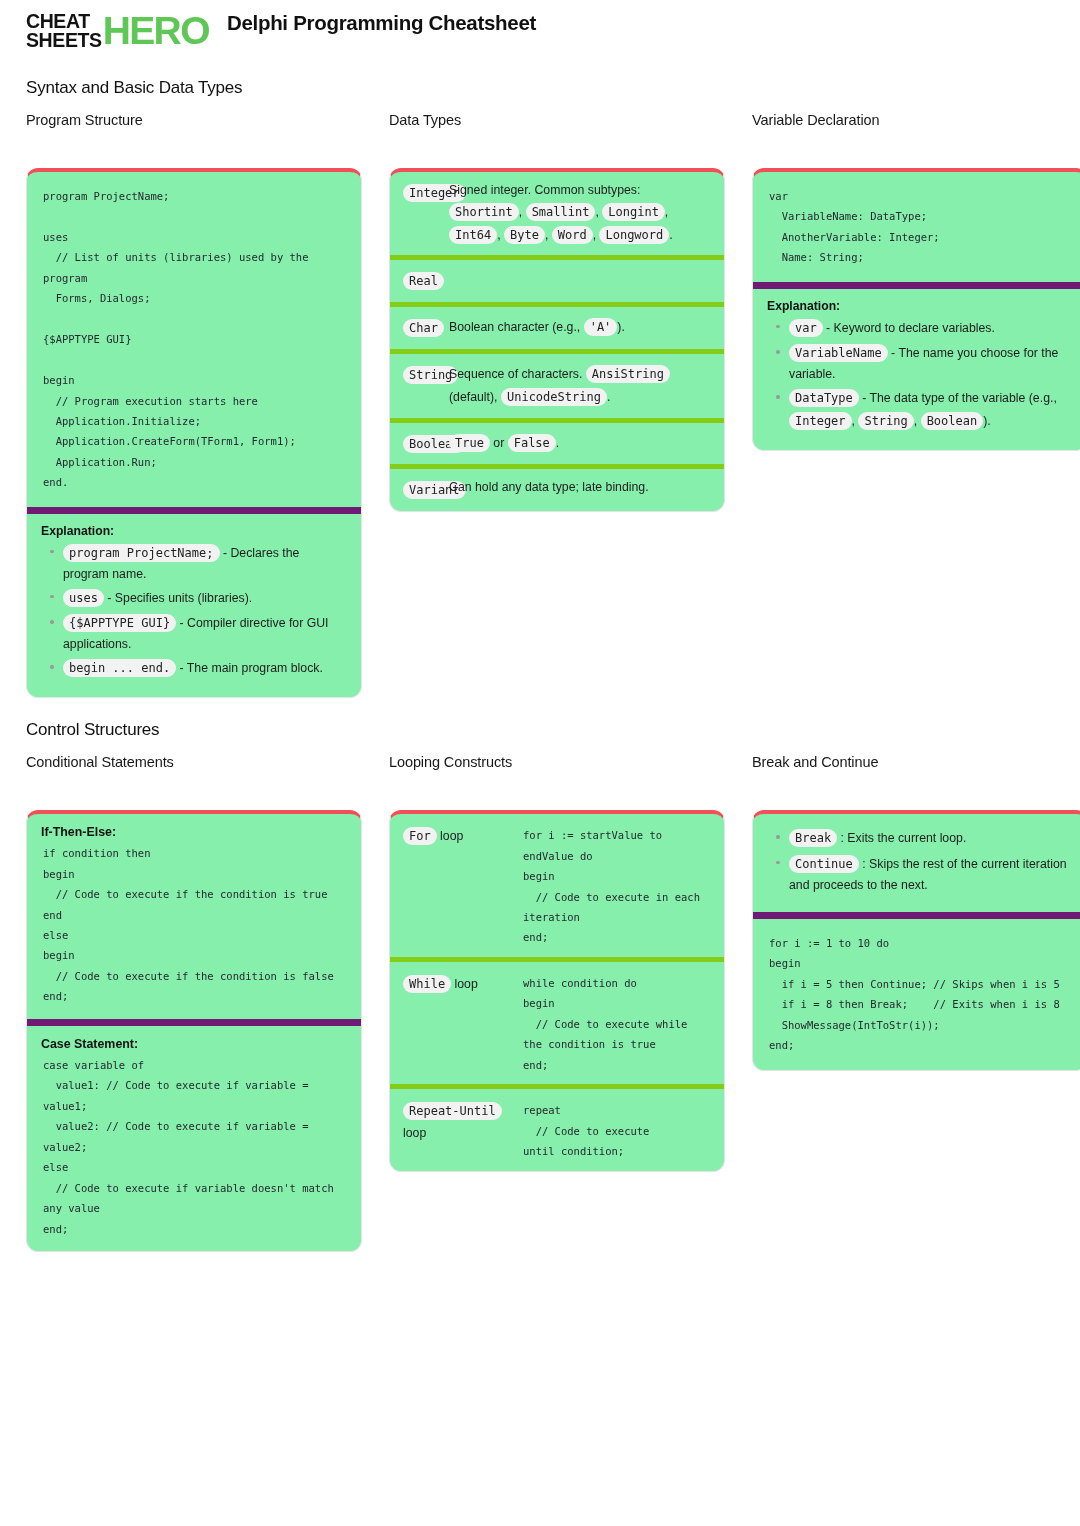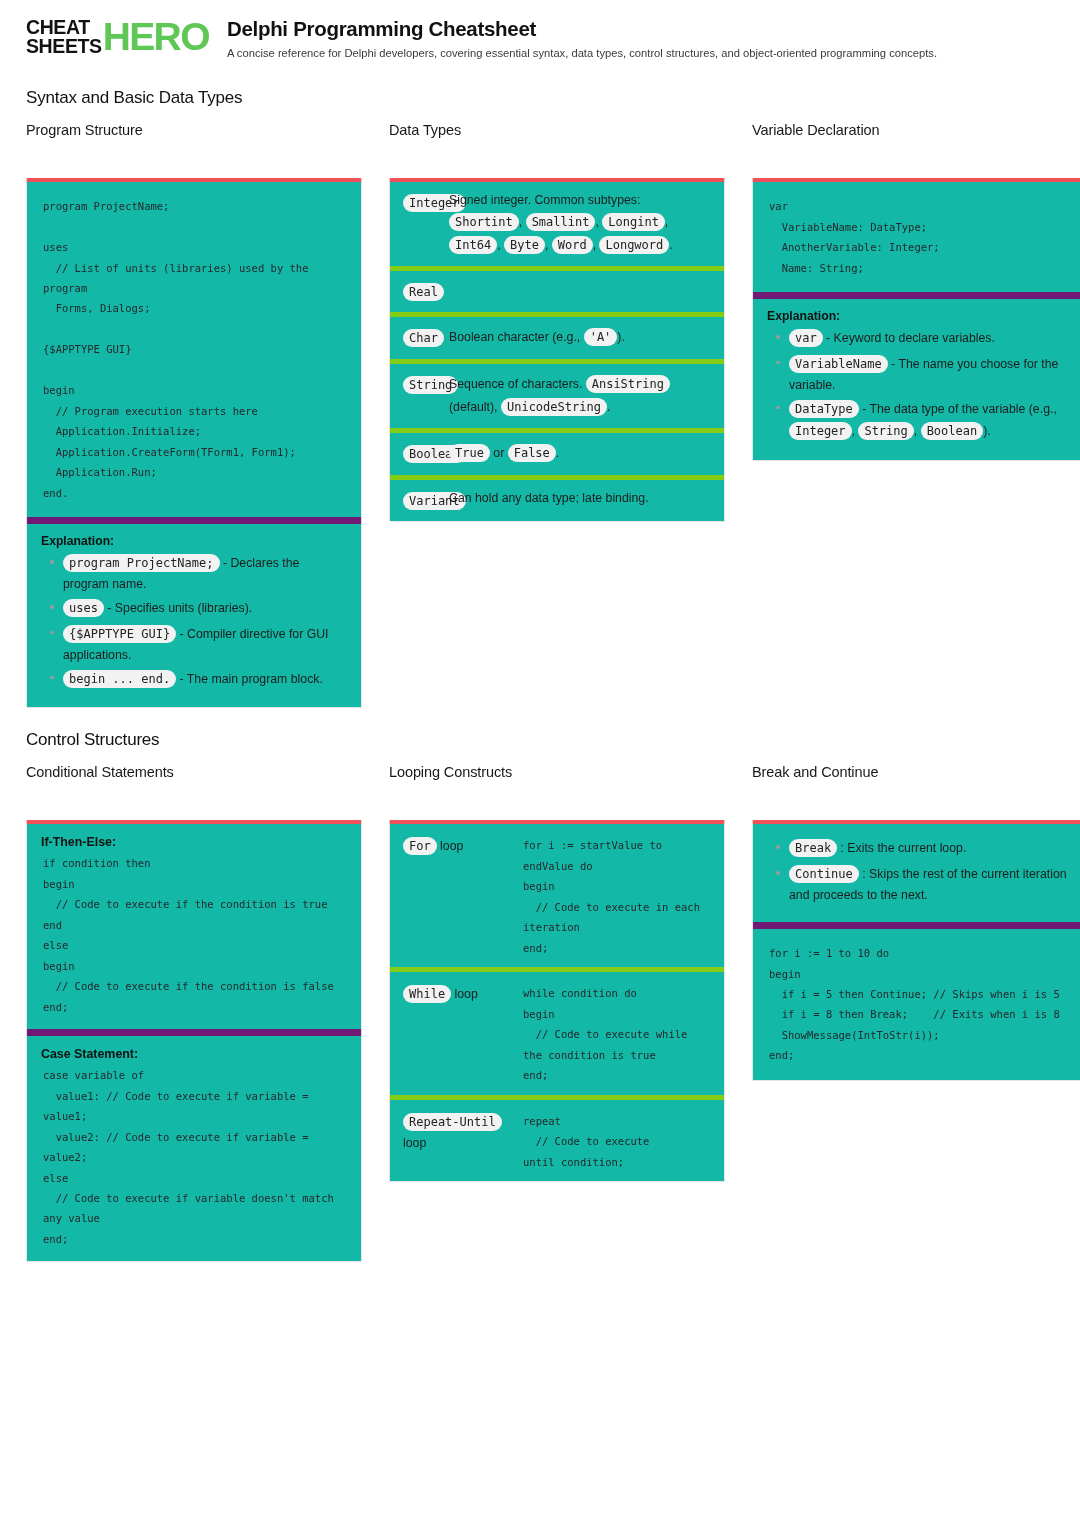--- a/index.html
+++ b/index.html
@@ -8,21 +8,21 @@
     width: 1080px;
     min-height: 1526px;
     background: #ffffff;
     font-family: "Liberation Sans", sans-serif;
     color: #111111;
     position: relative;
   }
   .page {
     width: 1080px;
     min-height: 1526px;
-    padding: 16px 26px 0 26px;
+    padding: 10px 26px 0 26px;
     position: relative;
   }
 
   
   .header {
     display: flex;
     align-items: flex-start;
     gap: 18px;
     padding-bottom: 6px;
   }
@@ -84,22 +84,22 @@
   .card-title {
     font-size: 14.5px;
     font-weight: 400;
     color: #181818;
     margin: 0 0 9px 0;
     letter-spacing: -0.1px;
   }
   .card {
     border: 1px solid #e4e4e4;
     border-top: 4px solid #f25058;
-    border-radius: 2px;
-    background: #14b8a6;
+    border-radius: 12px;
+    background: #86efac;
     overflow: hidden;
     margin-top: 40px;
   }
 
   
   .code {
     font-family: "DejaVu Sans Mono", "Liberation Mono", monospace;
     font-size: 10.5px;
     line-height: 1.95;
     color: #24292e;
@@ -229,21 +229,20 @@
   <div class="header">
     <div class="logo">
       <div class="logo-left">
         <span>CHEAT</span>
         <span>SHEETS</span>
       </div>
       <div class="logo-hero">HERO</div>
     </div>
     <div class="header-text">
       <h1 class="doc-title">Delphi Programming Cheatsheet</h1>
-      <p class="doc-subtitle">A concise reference for Delphi developers, covering essential syntax, data types, control structures, and object-oriented programming concepts.</p>
     </div>
   </div>
 
   <h2 class="section-title">Syntax and Basic Data Types</h2>
 
   <div class="columns">
 
     <div class="col">
       <div class="card-title">Program Structure</div>
       <div class="card">

